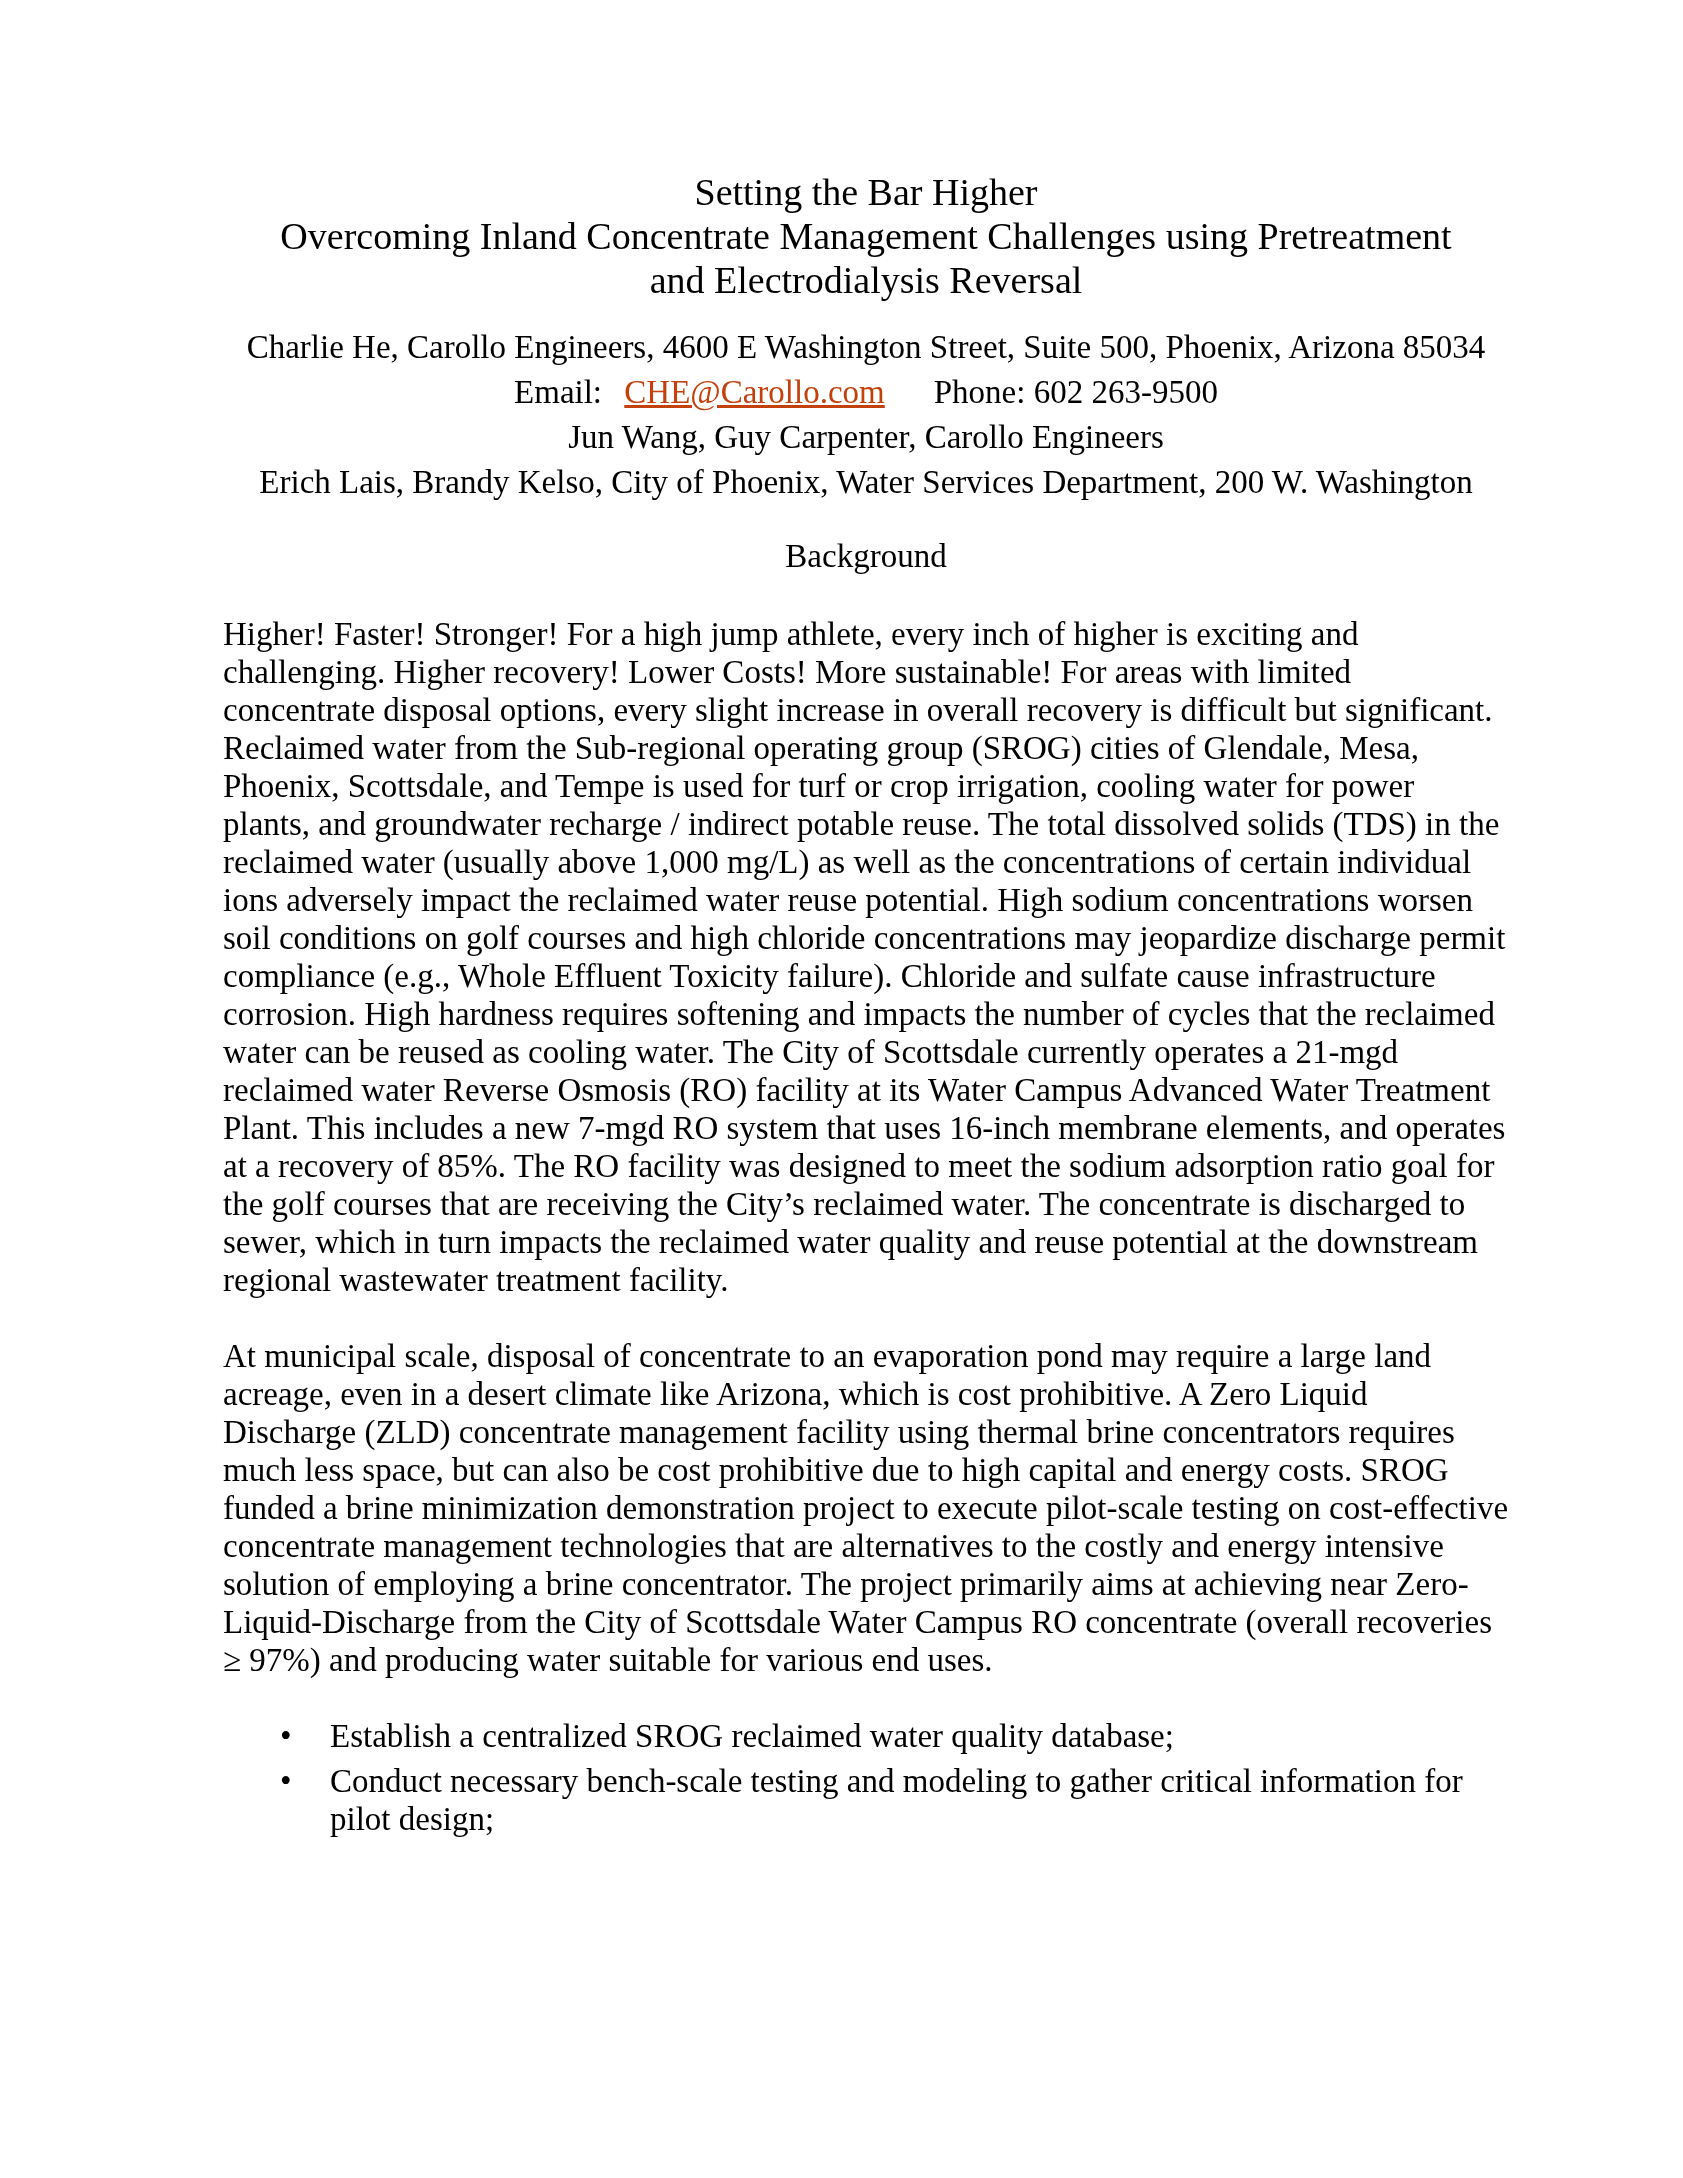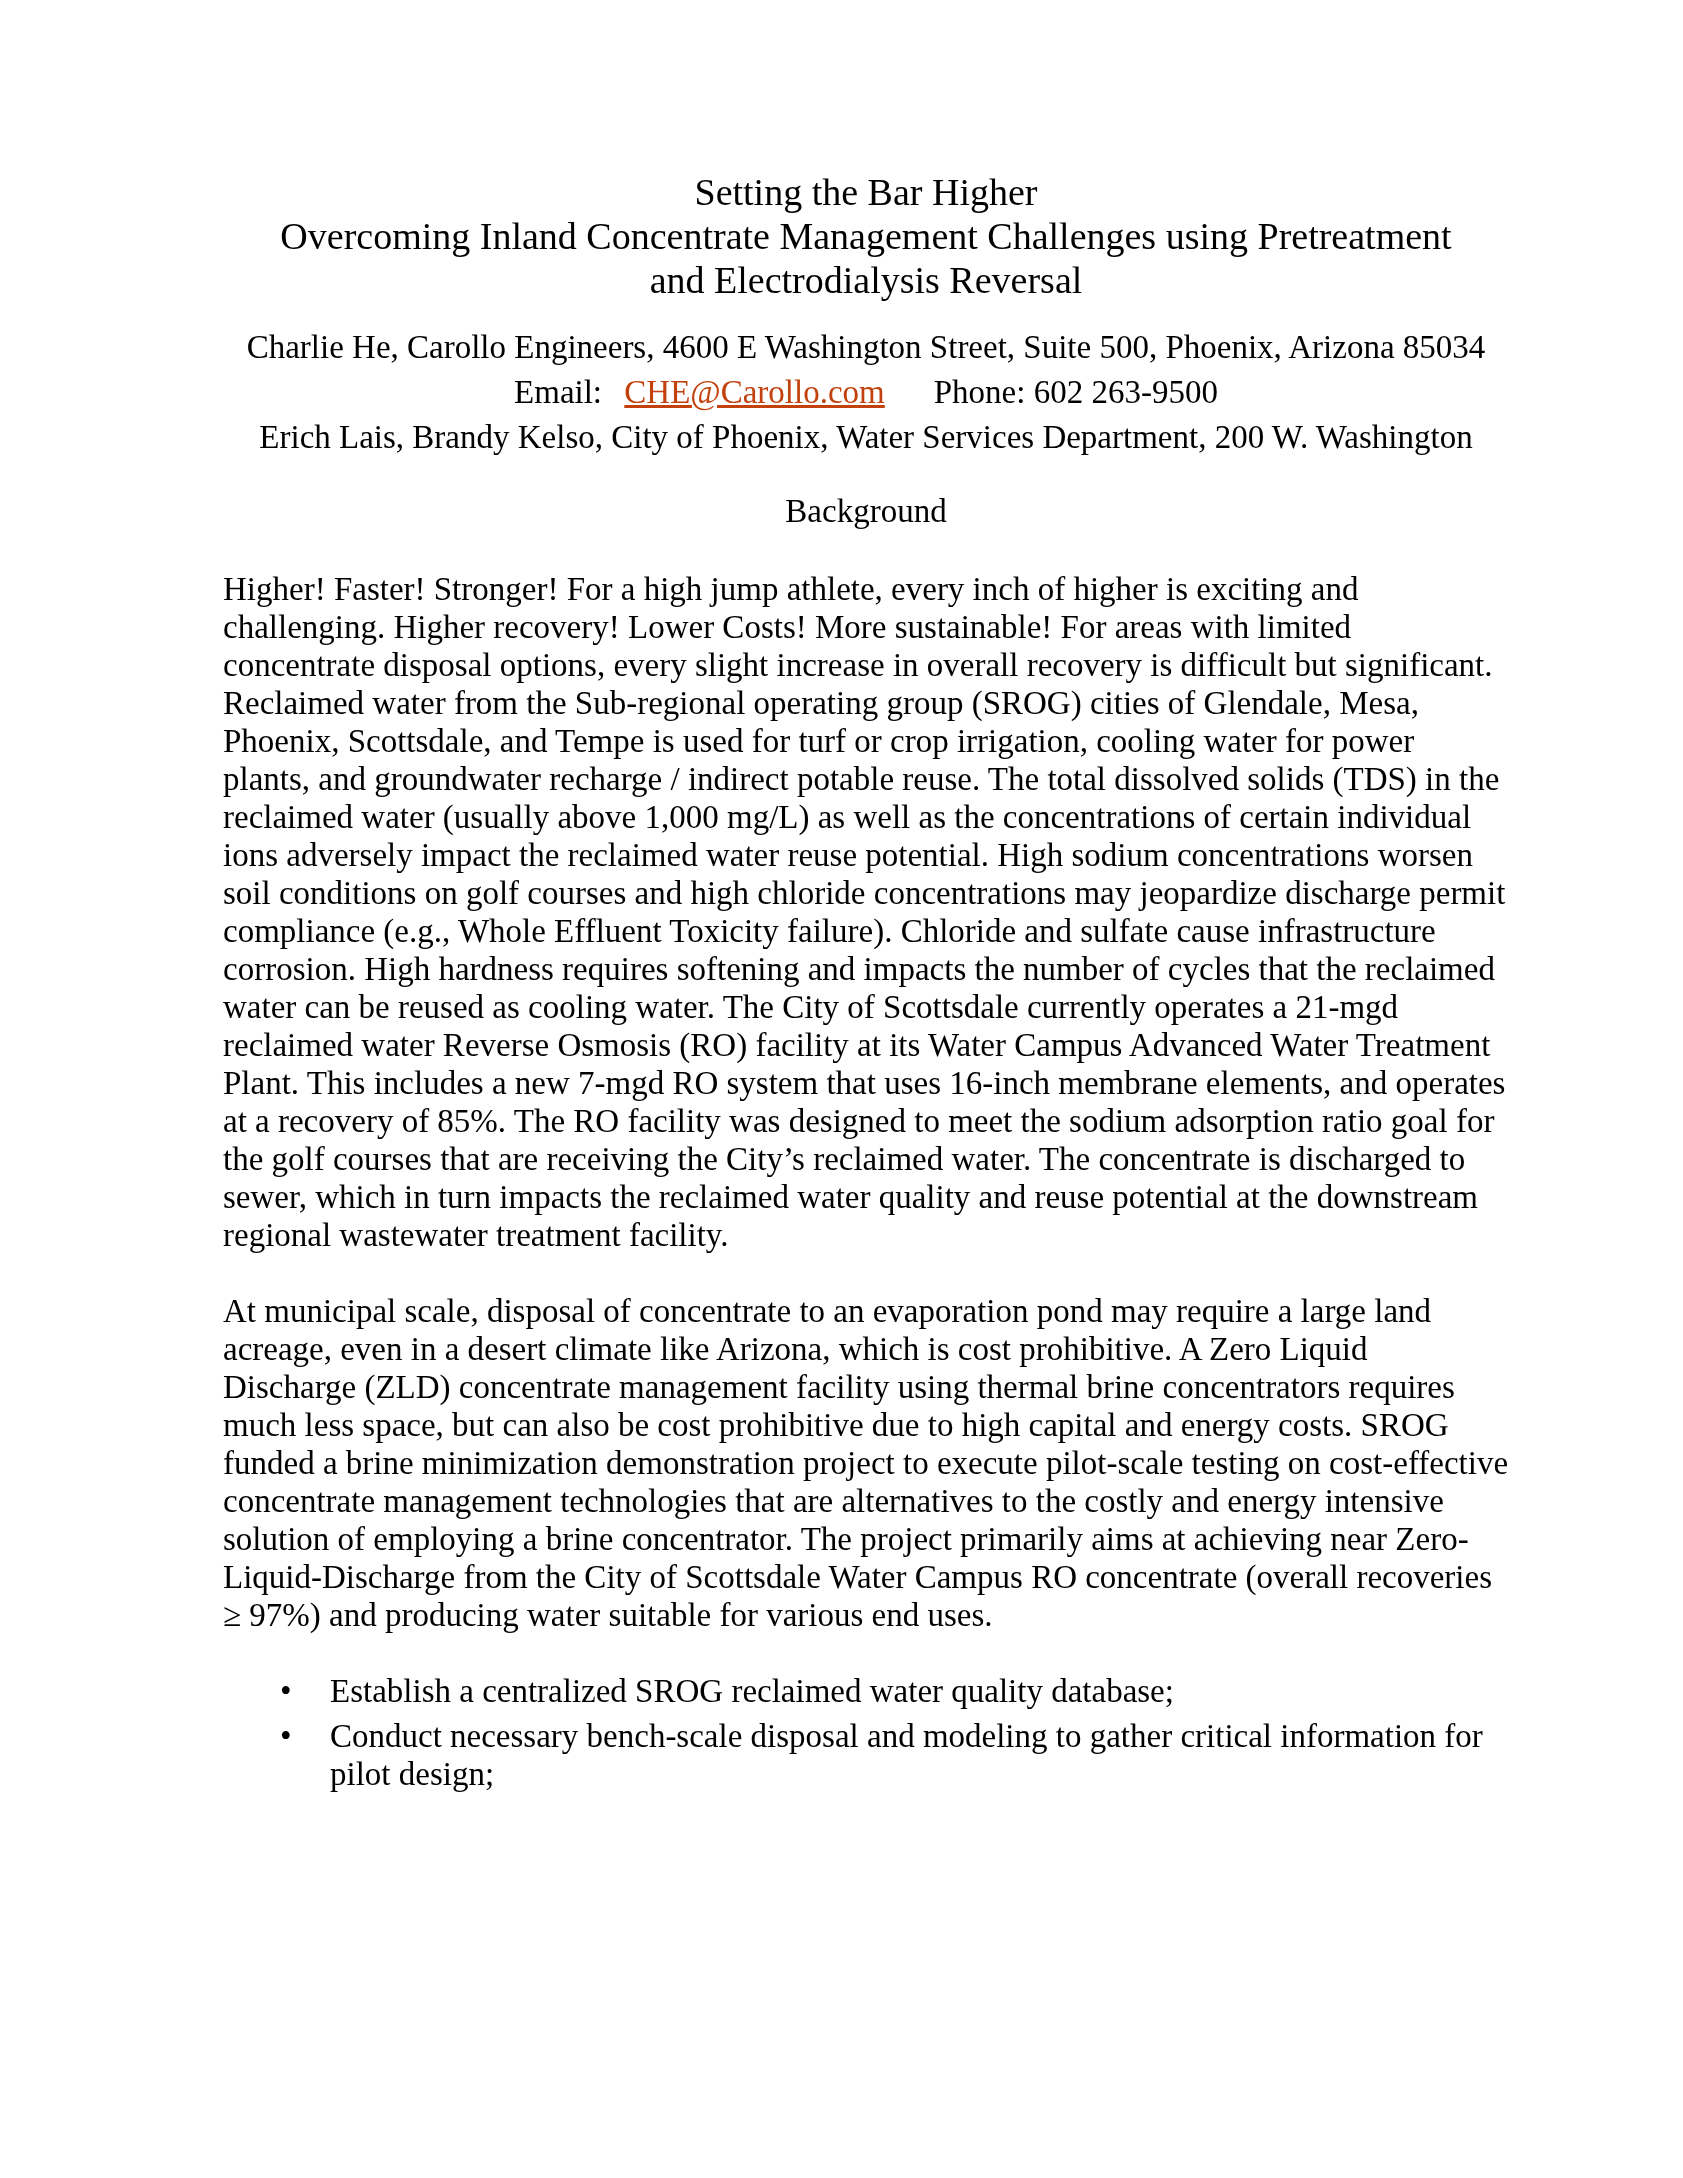--- a/index.html
+++ b/index.html
@@ -78,20 +78,21 @@
 
   <h1 class="doc-title">Setting the Bar Higher
 Overcoming Inland Concentrate Management Challenges using Pretreatment
 and Electrodialysis Reversal</h1>
 
   <div class="author-block">
     <div class="author-line">Charlie He, Carollo Engineers, 4600 E Washington Street, Suite 500, Phoenix, Arizona 85034</div>
     <div class="author-line">
       <span>Email: </span><a class="email-link">CHE@Carollo.com</a><span class="phone-part">Phone: 602 263-9500</span>
     </div>
+    <div class="author-line">Jun Wang, Guy Carpenter, Carollo Engineers</div>
     <div class="author-line">Erich Lais, Brandy Kelso, City of Phoenix, Water Services Department, 200 W. Washington</div>
   </div>
 
   <h2 class="section-heading">Background</h2>
 
   <div class="para">Higher! Faster! Stronger! For a high jump athlete, every inch of higher is exciting and
 challenging. Higher recovery! Lower Costs! More sustainable! For areas with limited
 concentrate disposal options, every slight increase in overall recovery is difficult but significant.
 Reclaimed water from the Sub-regional operating group (SROG) cities of Glendale, Mesa,
 Phoenix, Scottsdale, and Tempe is used for turf or crop irrigation, cooling water for power
@@ -115,18 +116,18 @@
 much less space, but can also be cost prohibitive due to high capital and energy costs. SROG
 funded a brine minimization demonstration project to execute pilot-scale testing on cost-effective
 concentrate management technologies that are alternatives to the costly and energy intensive
 solution of employing a brine concentrator. The project primarily aims at achieving near Zero-
 Liquid-Discharge from the City of Scottsdale Water Campus RO concentrate (overall recoveries
 ≥ 97%) and producing water suitable for various end uses.</div>
 
 
   <ul class="objectives">
     <li>Establish a centralized SROG reclaimed water quality database;</li>
-    <li>Conduct necessary bench-scale disposal and modeling to gather critical information for
+    <li>Conduct necessary bench-scale testing and modeling to gather critical information for
 pilot design;</li>
   </ul>
 
 </div>
 
 
 </body></html>

